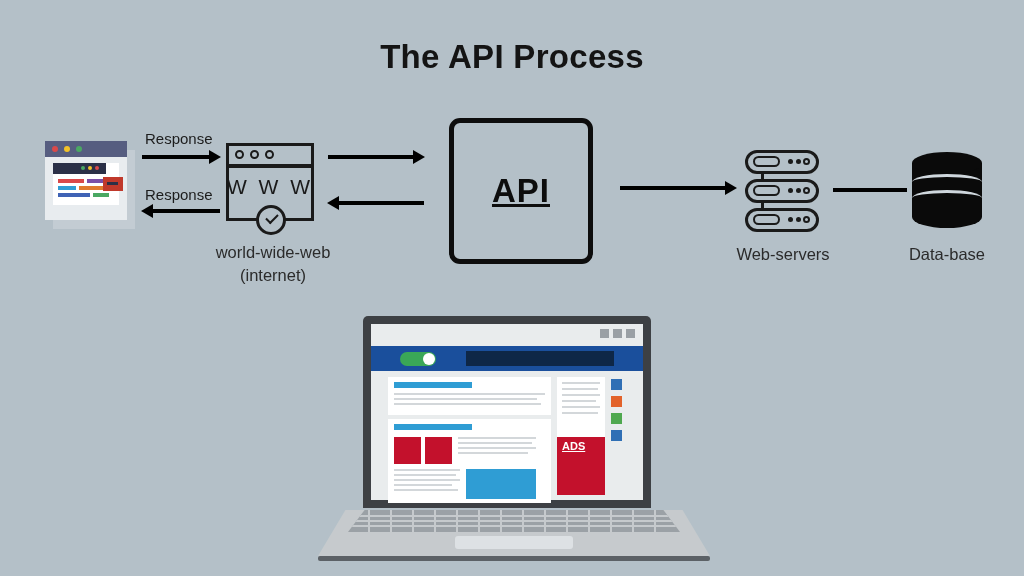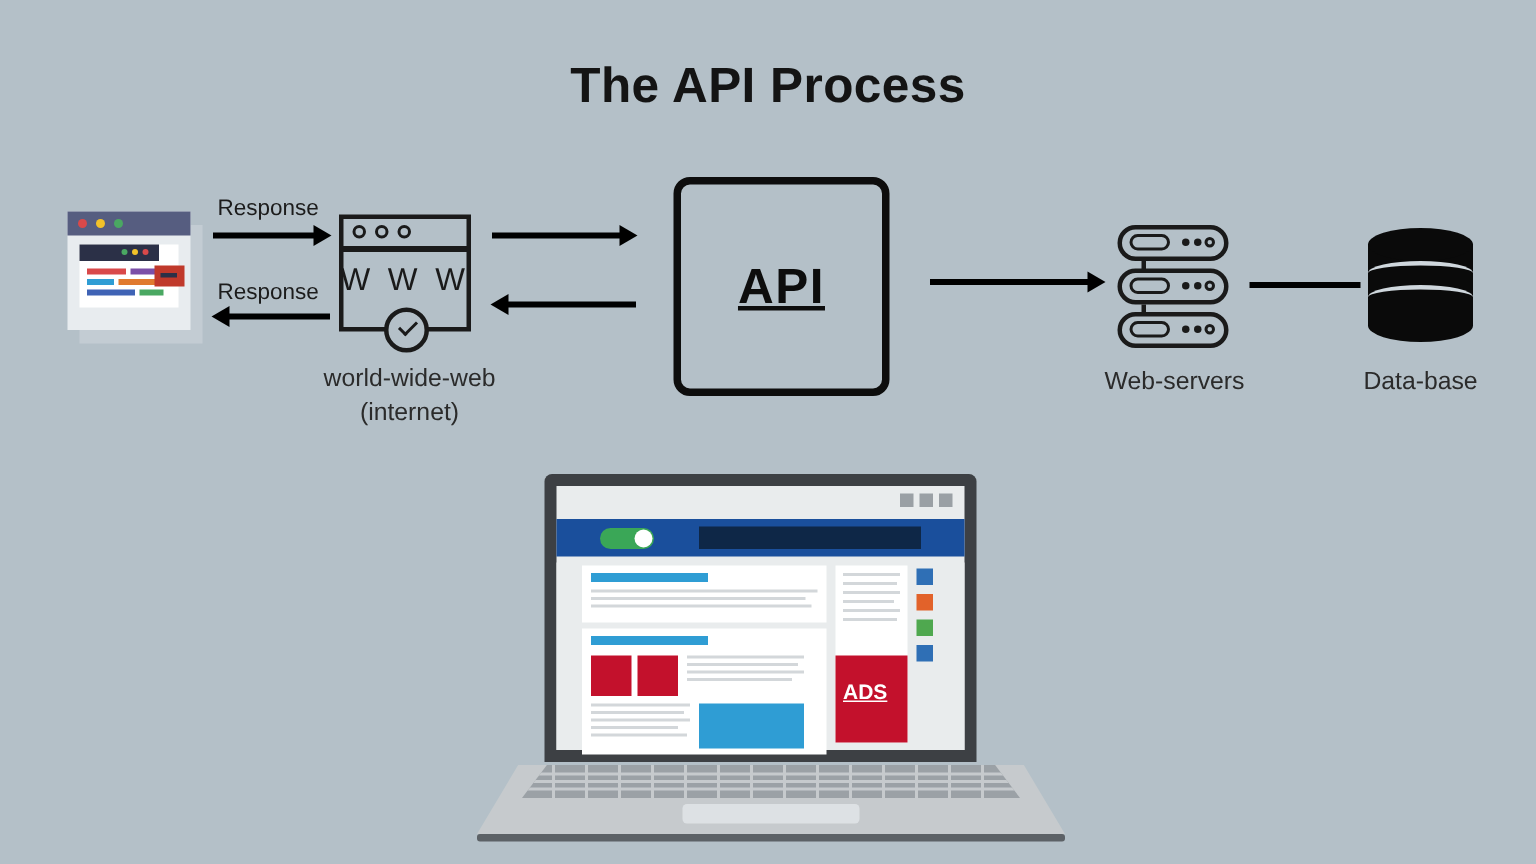--- a/index.html
+++ b/index.html
@@ -174,21 +174,21 @@
   #laptop .heading{height:6px;background:#2f9dd4;margin-bottom:5px;}
   #laptop .tline{height:2px;background:#d3d7da;margin-bottom:3px;}
   #laptop .redsq{width:27px;height:27px;background:#c3112c;display:inline-block;}
   #laptop .blueimg{background:#2f9dd4;}
   #laptop .colside{
     position:absolute;left:186px;top:2px;width:48px;height:118px;background:#fff;padding:5px;box-sizing:border-box;
   }
   #laptop .sline{height:2px;background:#d3d7da;margin-bottom:4px;}
   #laptop .adsbox{
     position:absolute;left:186px;top:62px;width:48px;height:58px;background:#c3112c;
-    color:#fff;font-size:14px;font-weight:bold;padding:16px 0 0 5px;box-sizing:border-box;text-decoration:underline;
+    color:#fff;font-size:11px;font-weight:bold;padding:3px 0 0 5px;box-sizing:border-box;text-decoration:underline;
   }
   #laptop .colicons{position:absolute;left:240px;top:4px;width:18px;}
   #laptop .colicons i{display:block;width:11px;height:11px;margin-bottom:6px;}
   #laptop .base{
     position:absolute;left:0;top:186px;width:392px;height:60px;
   }
   #laptop .basebody{
     position:absolute;left:0;top:8px;width:392px;height:46px;background:#c6cacd;
     clip-path:polygon(7% 0%, 93% 0%, 100% 100%, 0% 100%);
   }

